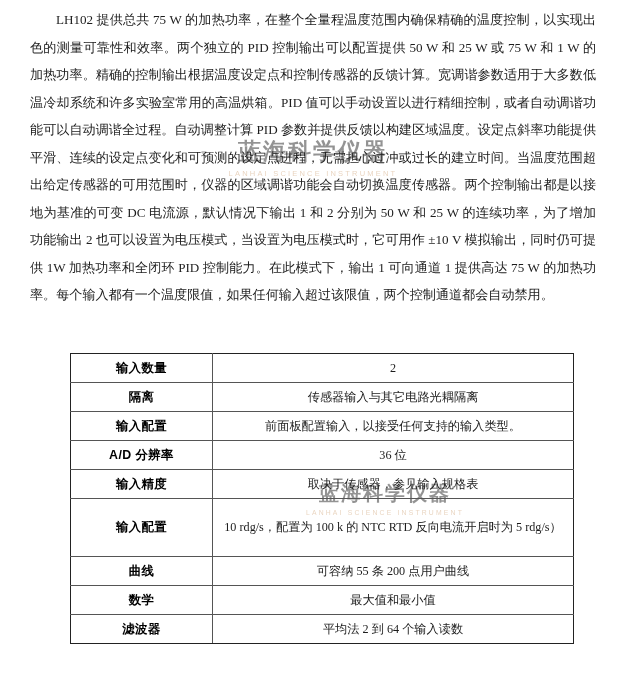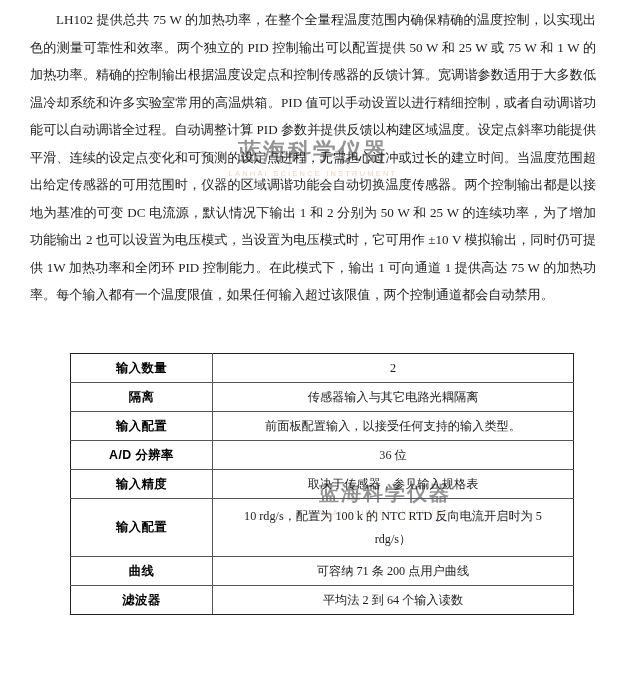--- a/index.html
+++ b/index.html
@@ -83,21 +83,21 @@
     border-collapse: collapse;
     table-layout: fixed;
     z-index: 2;
     background: transparent;
   }
   #spec-table col.c-label { width: 142px; }
   #spec-table col.c-value { width: 361px; }
 
   #spec-table td {
     border: 1px solid #555555;
-    padding: 4px 14px;
+    padding: 4px 2px;
     vertical-align: middle;
     font-size: 12.2px;
     line-height: 19px;
     background: transparent;
   }
   #spec-table tr { height: 29px; }
 
   #spec-table td.label {
     text-align: center;
     font-family: "Liberation Sans", "DejaVu Sans", sans-serif;
@@ -162,21 +162,25 @@
         <tr>
           <td class="label">输入精度</td>
           <td class="value">取决于传感器，参见输入规格表</td>
         </tr>
         <tr class="tall">
           <td class="label">输入配置</td>
           <td class="value">10 rdg/s，配置为 100 k 的 NTC RTD 反向电流开启时为 5 rdg/s）</td>
         </tr>
         <tr>
           <td class="label">曲线</td>
-          <td class="value">可容纳 71 条 200 点用户曲线</td>
+          <td class="value">可容纳 55 条 200 点用户曲线</td>
+        </tr>
+        <tr>
+          <td class="label">数学</td>
+          <td class="value">最大值和最小值</td>
         </tr>
         <tr>
           <td class="label">滤波器</td>
           <td class="value">平均法  2 到 64 个输入读数</td>
         </tr>
       </tbody>
   </table>
 
 </div>
 

